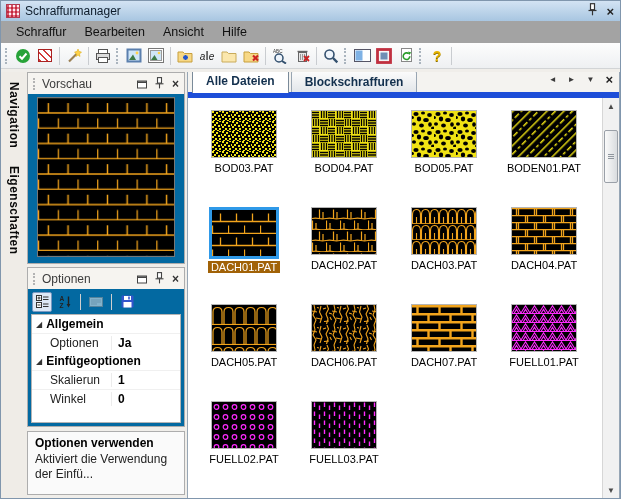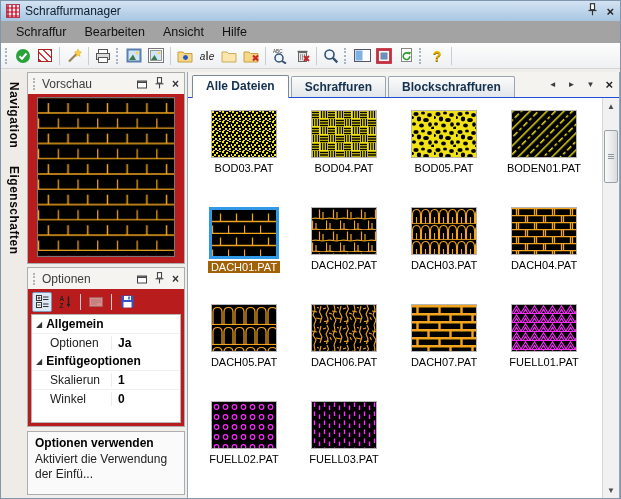--- a/index.html
+++ b/index.html
@@ -32,21 +32,21 @@
 
   
   .body { flex:1 1 auto; display:flex; background:#f0eeea; padding-top:3px; overflow:hidden; }
 
   
   .vstrip { width:26px; flex:0 0 auto; background:#efece7; display:flex; flex-direction:column; align-items:center; padding-top:8px; gap:14px; }
   .vtab { writing-mode:vertical-rl; font-size:12px; font-weight:bold; color:#0a0a0a; letter-spacing:0.5px; padding:2px 0; }
 
   
   .leftdock { width:158px; flex:0 0 auto; display:flex; flex-direction:column; margin-right:2px; }
-  .panel { background:#b91c1c; border:1px solid #adadad; display:flex; flex-direction:column; }
+  .panel { background:#0369a1; border:1px solid #adadad; display:flex; flex-direction:column; }
   .panel-title { height:21px; background:#f6f4f0; display:flex; align-items:center; padding:0 5px; flex:0 0 auto; }
   .pt-grip { width:4px; height:12px; border-left:2px dotted #b3b3b3; margin-right:5px; }
   .pt-label { font-size:12px; color:#3c3c3c; }
   .pt-icons { margin-left:auto; display:flex; align-items:center; gap:8px; }
   .pt-x { font-size:12px; font-weight:bold; color:#333; line-height:1; }
 
   .vorschau { height:192px; flex:0 0 auto; }
   .preview-wrap { flex:1; display:flex; align-items:flex-start; justify-content:center; padding-top:3px; }
   .preview-svg { border:1px solid #777; }
 
@@ -63,21 +63,21 @@
   .pg-row { display:flex; padding:2px 2px 2px 18px; border-top:1px solid #f0f0f0; }
   .pg-name { width:62px; flex:0 0 auto; color:#222; border-right:1px solid #ececec; margin-right:6px; overflow:hidden; white-space:nowrap; }
   .pg-val { font-weight:bold; color:#000; }
 
   .descbox { flex:0 0 auto; height:64px; margin:4px 0 3px; border:1px solid #adadad; background:#fafafa; padding:4px 7px; overflow:hidden; }
   .desc-title { font-size:12px; font-weight:bold; color:#000; margin-bottom:2px; }
   .desc-text { font-size:12px; color:#222; line-height:1.25; }
 
   
   .main { flex:1 1 auto; display:flex; flex-direction:column; border-left:1px solid #97a6b5; border-right:1px solid #97a6b5; background:#f4f3f0; overflow:hidden; }
-  .tabbar { height:26px; display:flex; align-items:flex-end; padding:0 6px 0 4px; border-bottom:1px solid #1d4ed8; flex:0 0 auto; }
+  .tabbar { height:26px; display:flex; align-items:flex-end; padding:0 6px 0 4px; border-bottom:6px solid #1d4ed8; flex:0 0 auto; }
   .tab { font-size:12px; font-weight:bold; color:#13304e; padding:3px 13px; margin-right:2px; border:1px solid #98a5b2; border-bottom:none; border-radius:2px 2px 0 0; background:linear-gradient(#fbfbfb,#e2e6ea); }
   .tab.active { background:#fff; border-color:#7a8a99; margin-bottom:-1px; padding-bottom:5px; }
   .tab-nav { margin-left:auto; display:flex; align-items:center; gap:11px; padding-bottom:6px; }
   .tn-a { font-size:8px; color:#3a3a3a; line-height:1; }
   .tn-x { font-size:13px; font-weight:bold; color:#222; line-height:1; }
 
   .content { flex:1; display:flex; background:#fff; overflow:hidden; }
   .grid { flex:1; display:flex; flex-wrap:wrap; align-content:flex-start; padding:12px 0 0 6px; }
   .cell { width:100px; height:97px; display:flex; flex-direction:column; align-items:center; }
   .thumbwrap { border:1px solid #b5b5b5; line-height:0; }
@@ -527,21 +527,20 @@
 
       <div class="descbox">
         <div class="desc-title">Optionen verwenden</div>
         <div class="desc-text">Aktiviert die Verwendung der Einfü...</div>
       </div>
     </div>
 
     <div class="main">
       <div class="tabbar">
         <span class="tab active">Alle Dateien</span>
-        <span class="tab">Schraffuren</span>
         <span class="tab">Blockschraffuren</span>
         <span class="tab-nav">
           <span class="tn-a">◄</span>
           <span class="tn-a">►</span>
           <span class="tn-a">▼</span>
           <span class="tn-x">×</span>
         </span>
       </div>
       <div class="content">
         <div class="grid">

